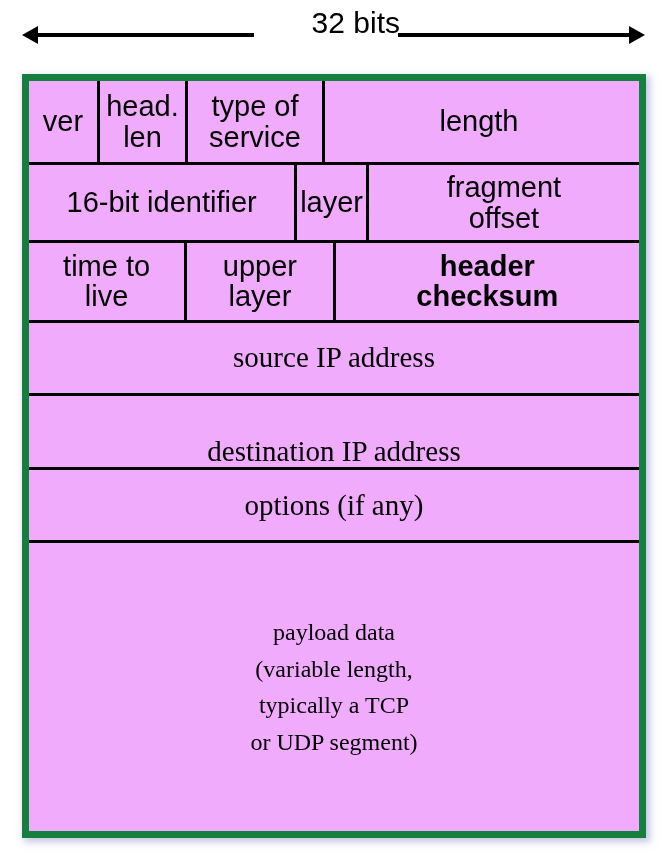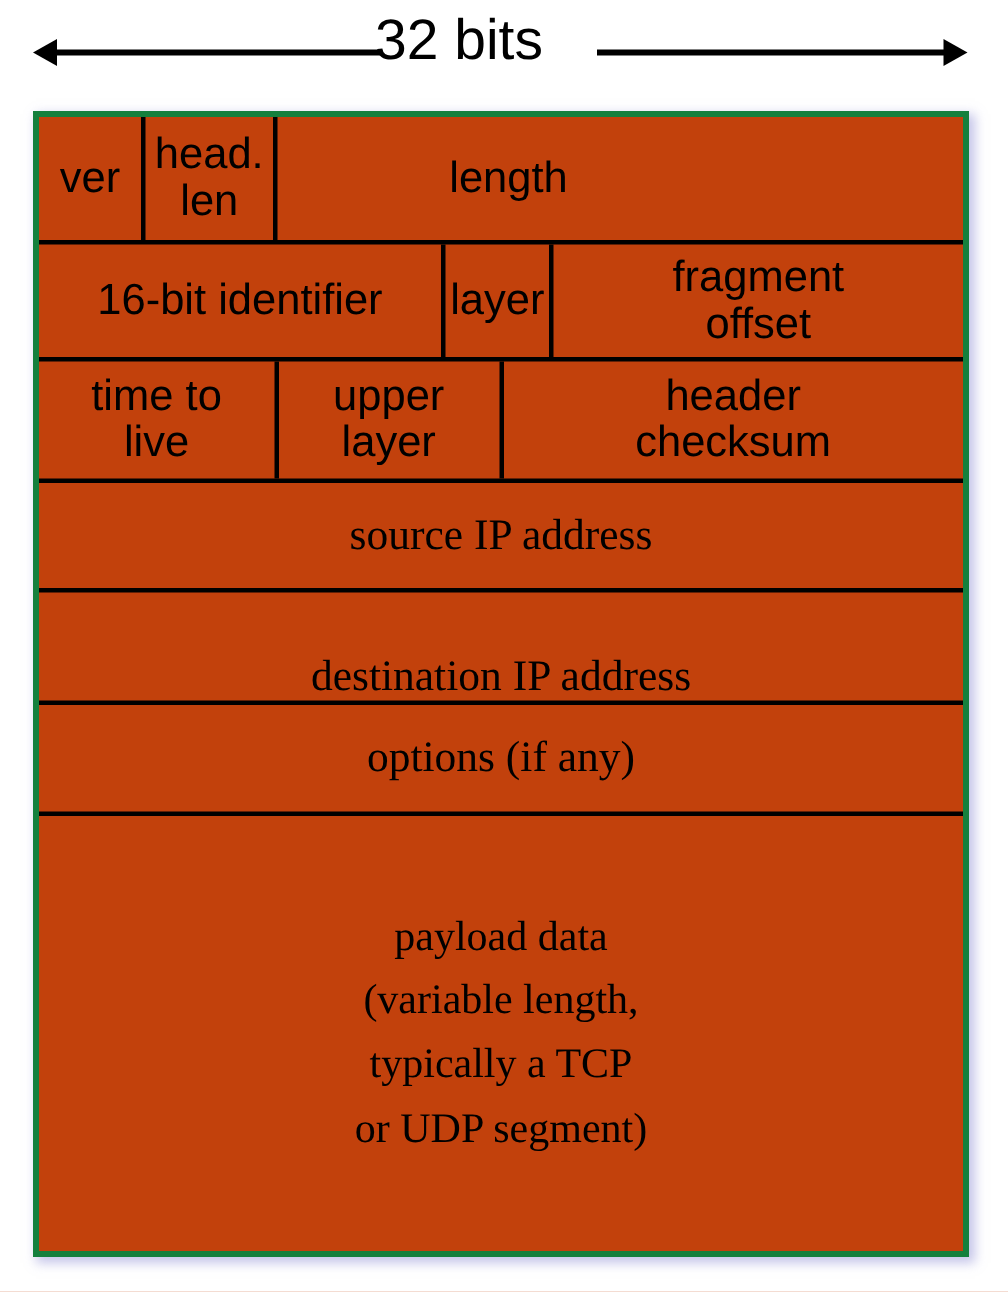--- a/index.html
+++ b/index.html
@@ -22,22 +22,22 @@
     left: 0;
     top: 0;
     width: 672px;
     height: 62px;
   }
   .width-label {
     position: absolute;
     left: 250px;
     top: 8px;
     width: 150px;
-    text-align: left;
-    font-size: 38px;
+    text-align: right;
+    font-size: 30px;
     color: #000000;
     line-height: 1;
     letter-spacing: 0px;
   }
   .arrow-line-left {
     position: absolute;
     left: 36px;
     top: 33px;
     width: 218px;
     height: 4px;
@@ -73,22 +73,22 @@
   }
 
   
   .datagram {
     position: absolute;
     left: 22px;
     top: 74px;
     width: 624px;
     height: 764px;
     box-sizing: border-box;
-    border: 4px solid #15803d;
-    background: #c2410c;
+    border: 7px solid #15803d;
+    background: #f0abfc;
     box-shadow: 3px 3px 7px 1px rgba(150,150,215,0.55);
     display: flex;
     flex-direction: column;
   }
 
   .dg-row {
     display: flex;
     flex-direction: row;
     box-sizing: border-box;
     border-bottom: 3px solid #000000;
@@ -127,27 +127,27 @@
   .c-len   { width: 308px; }
 
   
   .c-ident { width: 274px; }
   .c-flgs  { width: 73px; }
   .c-frag  { width: 276px; }
 
   
   .c-ttl   { width: 160px; }
   .c-upper { width: 150px; justify-content: flex-end; }
-  .c-cksum { width: 307px; }
+  .c-cksum { width: 307px; font-weight: bold; }
 
   
   .c-full  { width: 616px; font-family: Liberation Serif, serif; }
 
   .payload-text {
-    font-size: 28px;
+    font-size: 24px;
     line-height: 1.52;
   }
 </style>
 </head>
 <body>
 
 <div id="page">
 
   <div class="width-annotation">
     <div class="arrow-head-left"></div>
@@ -159,20 +159,23 @@
 
   <div class="datagram">
 
     <div class="dg-row r1">
       <div class="dg-cell c-ver">
         <span>ver</span>
       </div>
       <div class="dg-cell c-hlen">
         <span>head.<br>len</span>
       </div>
+      <div class="dg-cell c-tos">
+        <span>type of<br>service</span>
+      </div>
       <div class="dg-cell c-len lastcol">
         <span>length</span>
       </div>
     </div>
 
     <div class="dg-row r2">
       <div class="dg-cell c-ident">
         <span>16-bit identifier</span>
       </div>
       <div class="dg-cell c-flgs">

